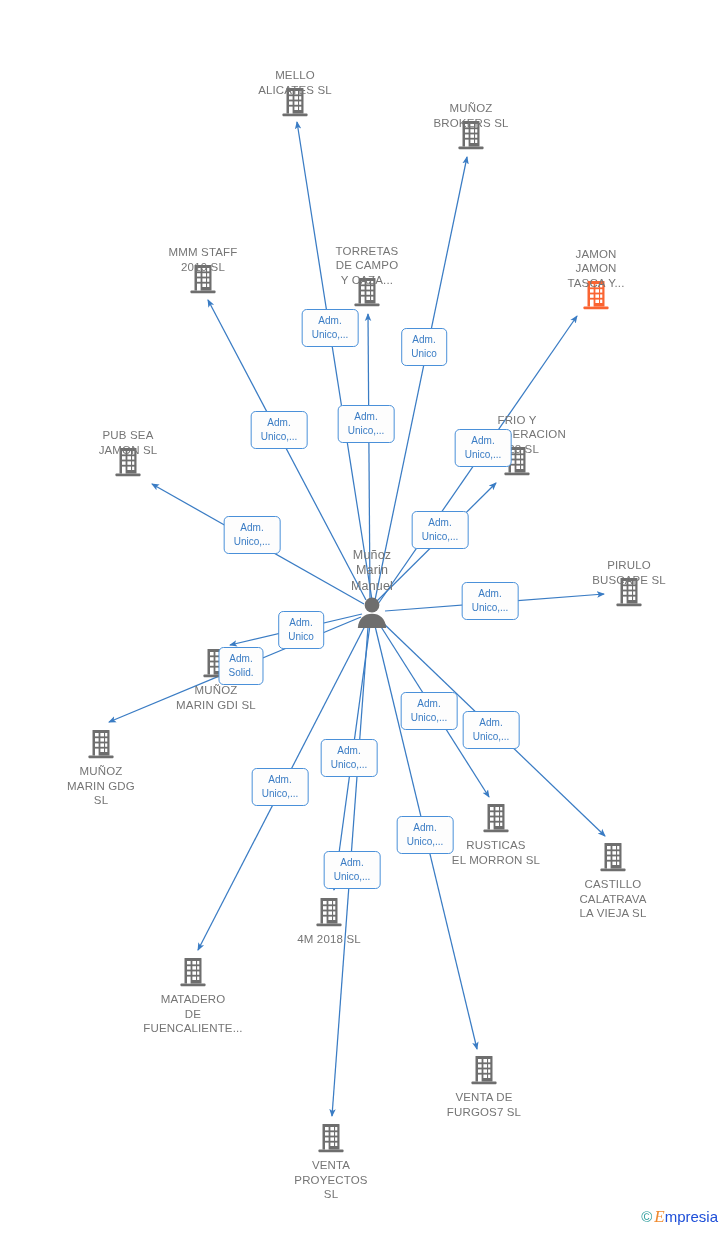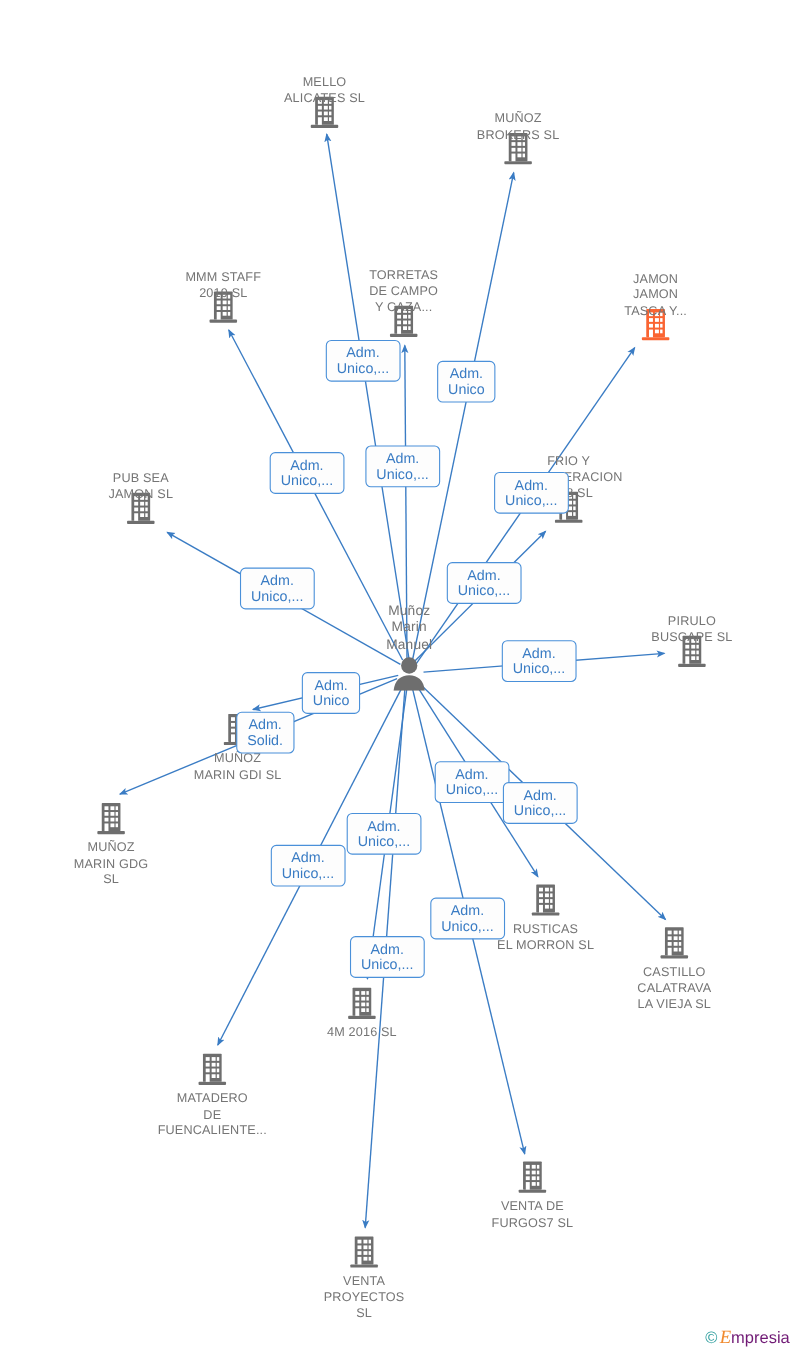--- a/index.html
+++ b/index.html
@@ -67,21 +67,21 @@
     height: 32px;
   }
   .person-wrap svg { display:block; width:34px; height:32px; }
   .elabel {
     position: absolute;
     transform: translate(-50%, -50%);
     border: 1.3px solid #4a90d9;
     border-radius: 5px;
     background: #fdfdfd;
     color: #3a7cc4;
-    font-size: 13px;
+    font-size: 10px;
     line-height: 13.5px;
     padding: 4px 9px 5px 9px;
     text-align: center;
     white-space: pre-line;
     box-sizing: border-box;
   }
   #watermark {
     position: absolute;
     right: 10px;
     bottom: 8px;
@@ -92,21 +92,21 @@
     font-style: italic;
     white-space: nowrap;
   }
   #watermark .copy {
     color: #2f9e9e;
     font-style: normal;
     font-family: "Liberation Sans", sans-serif;
     font-size: 15px;
     margin-right: 2px;
   }
-  #watermark .brand-rest { color: #701a75; font-style: normal; font-family:"Liberation Sans", sans-serif; font-size: 15px; }
+  #watermark .brand-rest { color: #1d4ed8; font-style: normal; font-family:"Liberation Sans", sans-serif; font-size: 15px; }
 </style>
 </head>
 <body>
 
 <div id="canvas">
 
   <svg id="edges" viewBox="0 0 728 1235">
     <defs>
       <marker id="arrow" markerWidth="7" markerHeight="7" refX="5.6" refY="3" orient="auto" markerUnits="strokeWidth">
         <path d="M0,0.4 L6.4,3 L0,5.6 L1.5,3 Z" fill="#3a7cc4"></path>
@@ -466,21 +466,21 @@
               <rect x="21.1" y="11.2" width="2.2" height="3.4"></rect>
               <rect x="11" y="16.4" width="3.6" height="3.4"></rect>
               <rect x="16.4" y="16.4" width="3.6" height="3.4"></rect>
               <rect x="21.1" y="16.4" width="2.2" height="3.4"></rect>
               <rect x="11" y="21.6" width="3.6" height="6.9"></rect>
               <rect x="16.4" y="21.6" width="3.6" height="3.4"></rect>
               <rect x="21.1" y="21.6" width="2.2" height="3.4"></rect>
             </g>
           </svg>
         </div>
-        <div class="caption">4M 2016  SL</div>
+        <div class="caption">4M 2018  SL</div>
       </div>
       <div class="node cap-below" style="left: 193px; top: 972px;">
         <div class="icon-wrap">
           <svg viewBox="0 0 34 34" xmlns="http://www.w3.org/2000/svg">
             <g fill="#6e6e6e">
               <rect x="8.5" y="3" width="17" height="25.5" rx="0.6"></rect>
               <rect x="4.5" y="28.5" width="25" height="2.8" rx="0.8"></rect>
             </g>
             <g fill="#ffffff">
               <rect x="11" y="6" width="3.6" height="3.4"></rect>

